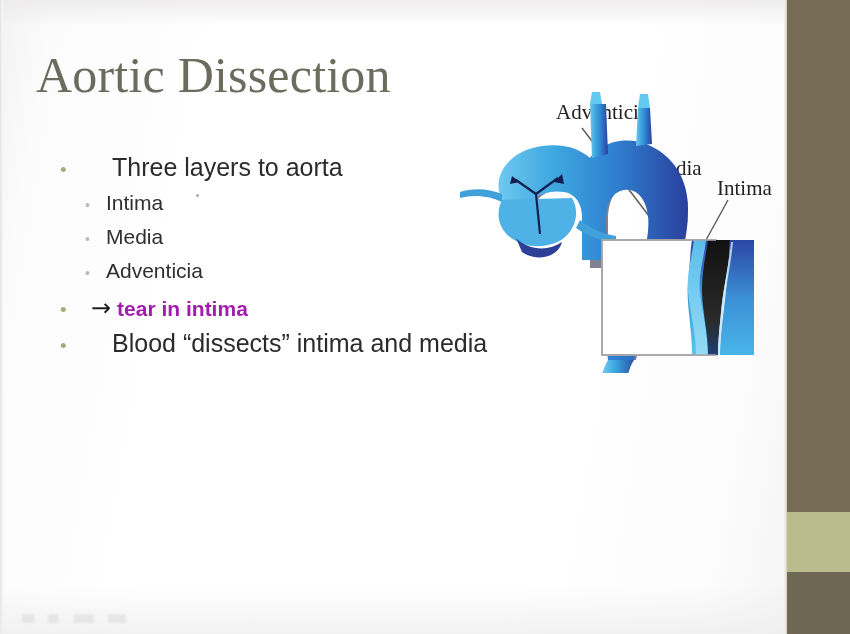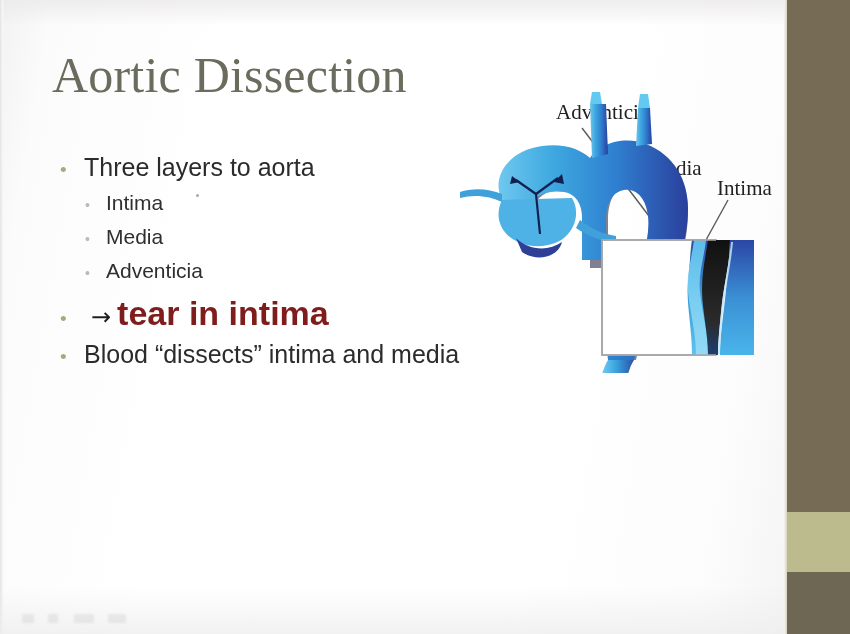--- a/index.html
+++ b/index.html
@@ -64,21 +64,21 @@
     top: 0;
     left: -3px;
     width: 3px;
     height: 634px;
     background: linear-gradient(90deg, #f6f5ef 0%, #d7d3c2 100%);
   }
 
   
   .title {
     position: absolute;
-    left: 52px;
+    left: 36px;
     top: 49px;
     font-family: "Liberation Serif", serif;
     font-size: 50px;
     line-height: 1.05;
     font-weight: 400;
     color: #6b6b5e;
     letter-spacing: .2px;
     white-space: nowrap;
   }
 
@@ -104,20 +104,21 @@
     line-height: 1;
     text-align: left;
     padding-left: 2px;
   }
   .lvl1 .bullet-text {
     font-family: "Liberation Sans", sans-serif;
     font-size: 25px;
     line-height: 34px;
     color: #2b2b2b;
     font-weight: 400;
+    margin-left: 28px;
   }
   .lvl2 {
     margin-left: 27px;
     margin-bottom: 0px;
   }
   .lvl2 .bullet-mark {
     width: 21px;
     flex: 0 0 21px;
     color: #b9b9b9;
     font-size: 14px;
@@ -129,24 +130,24 @@
     line-height: 34px;
     color: #2f2f2f;
   }
   .arrow {
     font-family: "DejaVu Sans", sans-serif;
     font-size: 24px;
     color: #1d1d1d;
     padding: 0 6px 0 7px;
   }
   .accent-red {
-    color: #7f1d1d;
+    color: #a21caf;
     font-weight: bold;
     font-family: "Liberation Sans", sans-serif;
-    font-size: 34px;
+    font-size: 21px;
   }
 
   
   .speck {
     position: absolute;
     left: 196px;
     top: 194px;
     width: 3px;
     height: 3px;
     border-radius: 50%;

